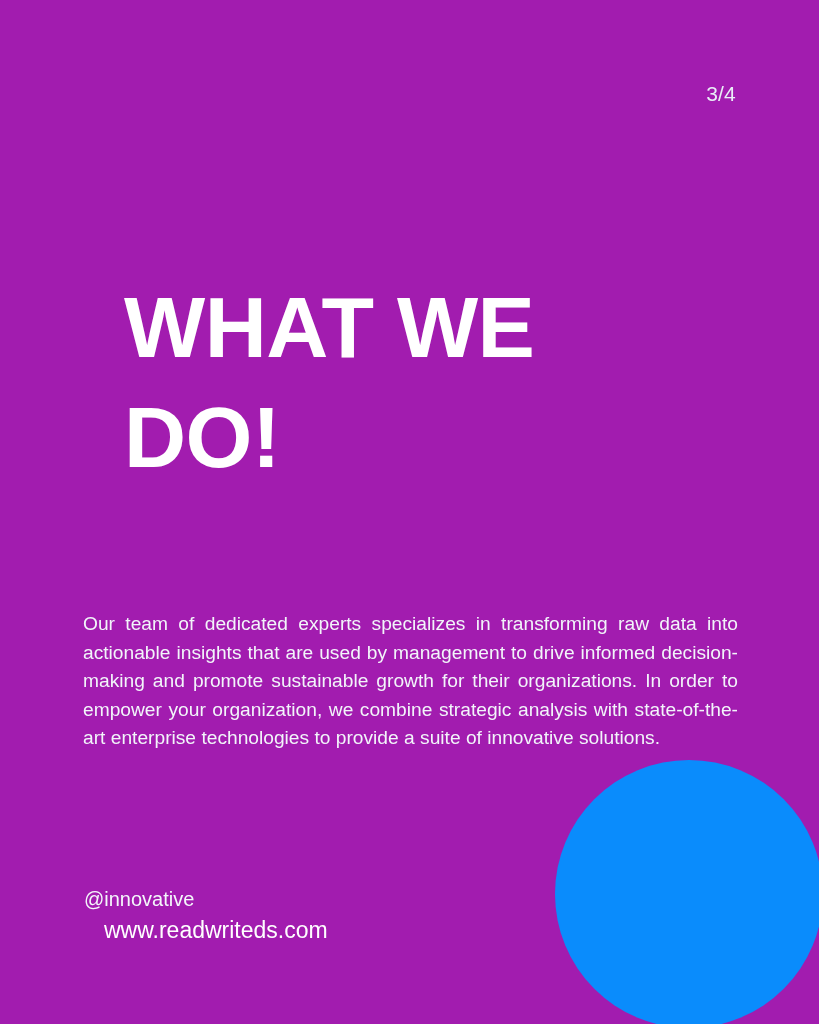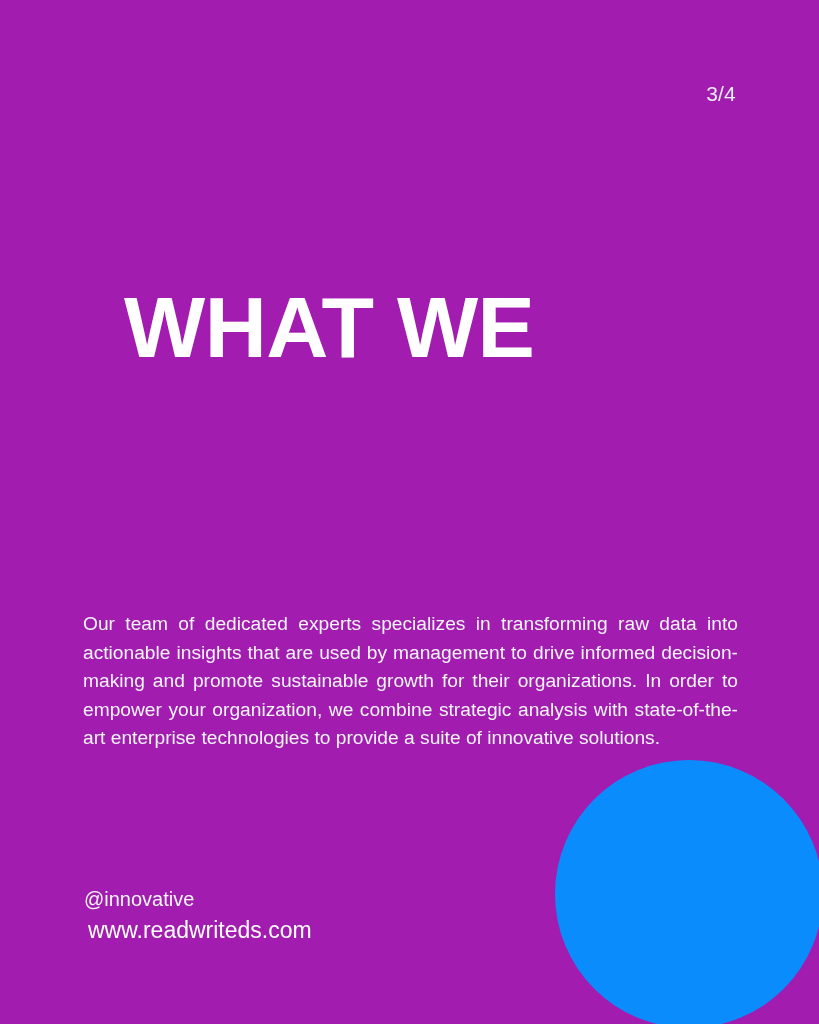--- a/index.html
+++ b/index.html
@@ -81,38 +81,39 @@
   }
   #footer-handle {
     display: block;
     font-size: 20px;
     line-height: 30px;
     color: #f4f7fb;
     white-space: nowrap;
   }
   #footer-website {
     display: block;
-    margin-left: 4px;
+    margin-left: 20px;
     font-size: 23px;
     line-height: 32px;
     color: #ffffff;
     white-space: nowrap;
   }
 </style>
 </head>
 <body>
 
 <div id="slide">
 
   <div id="corner-circle"></div>
 
   <div id="page-indicator">3/4</div>
 
   <div id="headline">
     <span class="headline-line">WHAT WE</span>
+    <span class="headline-line">DO!</span>
   </div>
 
   <p id="body-paragraph">Our team of dedicated experts specializes in transforming raw data into actionable insights that are used by management to drive informed decision-making and promote sustainable growth for their organizations. In order to empower your organization, we combine strategic analysis with state-of-the-art enterprise technologies to provide a suite of innovative solutions.</p>
 
   <div id="footer">
     <span id="footer-handle">@innovative</span>
     <span id="footer-website">www.readwriteds.com</span>
   </div>
 
 </div>

